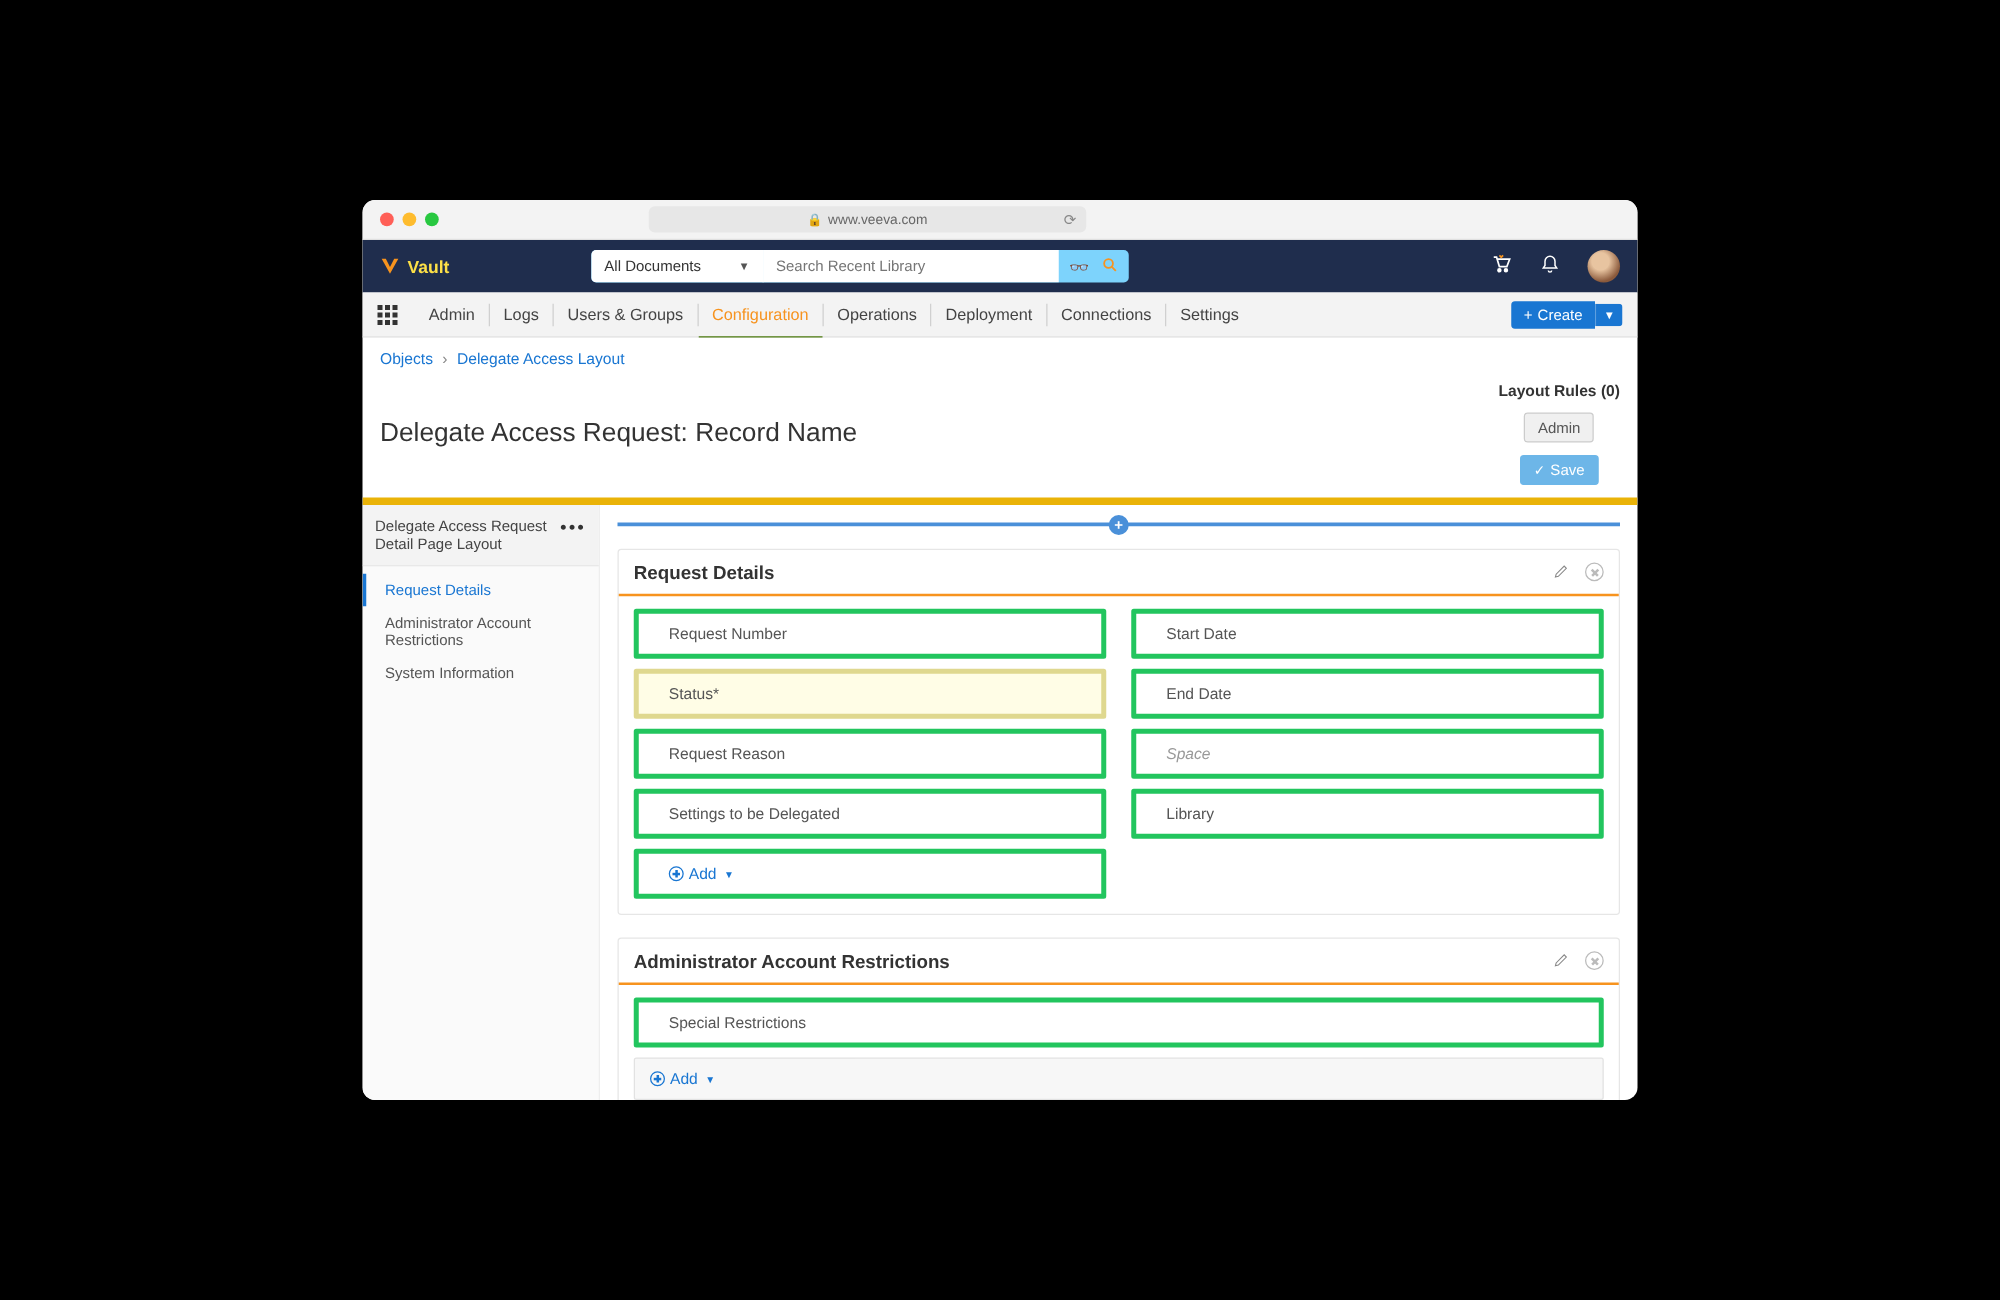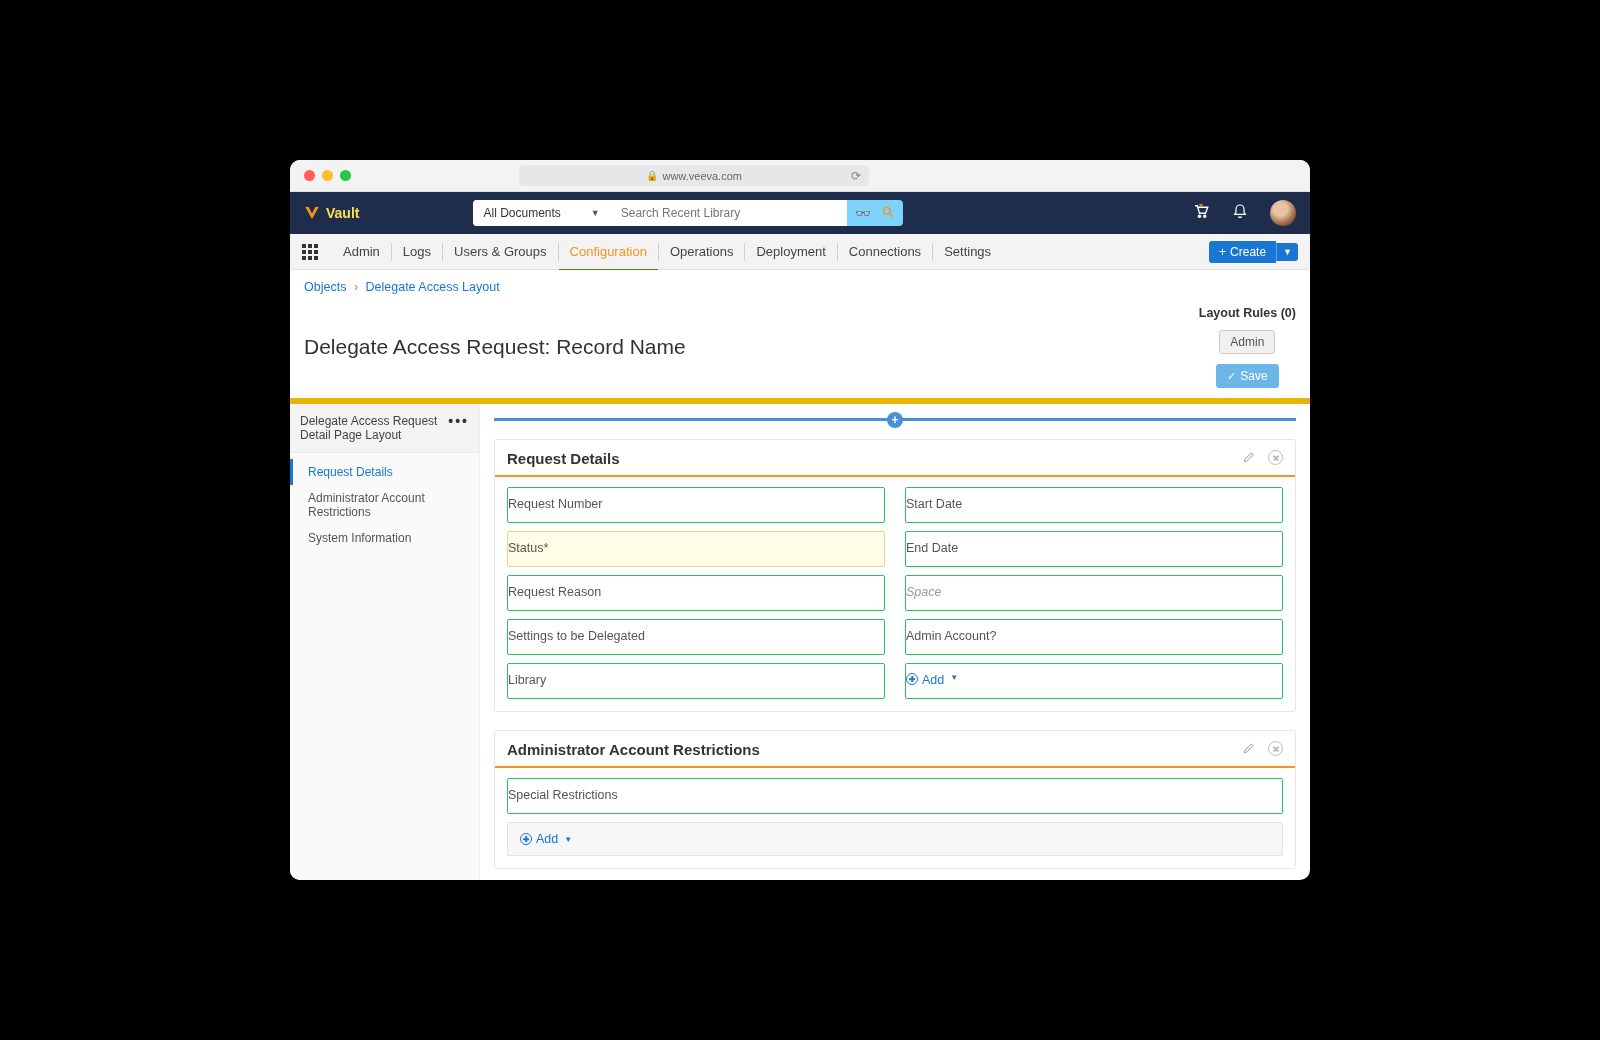--- a/index.html
+++ b/index.html
@@ -245,29 +245,29 @@
   .close-circ::before { transform: translate(-50%,-50%) rotate(45deg);}
   .close-circ::after { transform: translate(-50%,-50%) rotate(-45deg);}
 
   .section-body { padding: 10px 12px 12px;}
   .fieldgrid {
     display:grid;
     grid-template-columns: 1fr 1fr;
     gap: 8px 20px;
   }
   .fieldcell {
-    border:1px solid #22c55e;
+    border:4px solid #22c55e;
     border-radius:2px;
-    padding: 9px 0;
+    padding: 9px 24px;
     font-size:12.5px;
     color:#555;
     background:#fff;
     min-height:36px;
     display:flex;
-    align-items:flex-start;
+    align-items:center;
   }
   .fieldcell.highlight { background:#fffde6; border-color:#dfd88f;}
   .fieldcell.italic { font-style:italic; color:#999;}
   .fieldcell.addcell { color:#1976d2; gap:4px;}
   .addcell .plus-c { width:12px; height:12px; border:1.5px solid #1976d2; border-radius:50%; position:relative; display:inline-block;}
   .addcell .plus-c::before{content:""; position:absolute; left:50%; top:50%; width:6px; height:1.5px; background:#1976d2; transform:translate(-50%,-50%);}
   .addcell .plus-c::after{content:""; position:absolute; left:50%; top:50%; width:1.5px; height:6px; background:#1976d2; transform:translate(-50%,-50%);}
   .addcell .dd { font-size:8px; color:#1976d2; margin-left:2px;}
 
   .fullwidth { grid-column: 1 / -1;}
@@ -462,23 +462,20 @@
 
             <div class="fieldcell">
                 <span>Request Reason</span>
               </div>
             <div class="fieldcell italic">
                 <span>Space</span>
               </div>
 
             <div class="fieldcell">
                 <span>Settings to be Delegated</span>
-              </div>
-            <div class="fieldcell">
-                <span>Admin Account?</span>
               </div>
 
             <div class="fieldcell">
                 <span>Library</span>
               </div>
             <div class="fieldcell addcell">
               <span class="plus-c"></span>
               <span>Add</span>
               <span class="dd">▼</span>
             </div>

